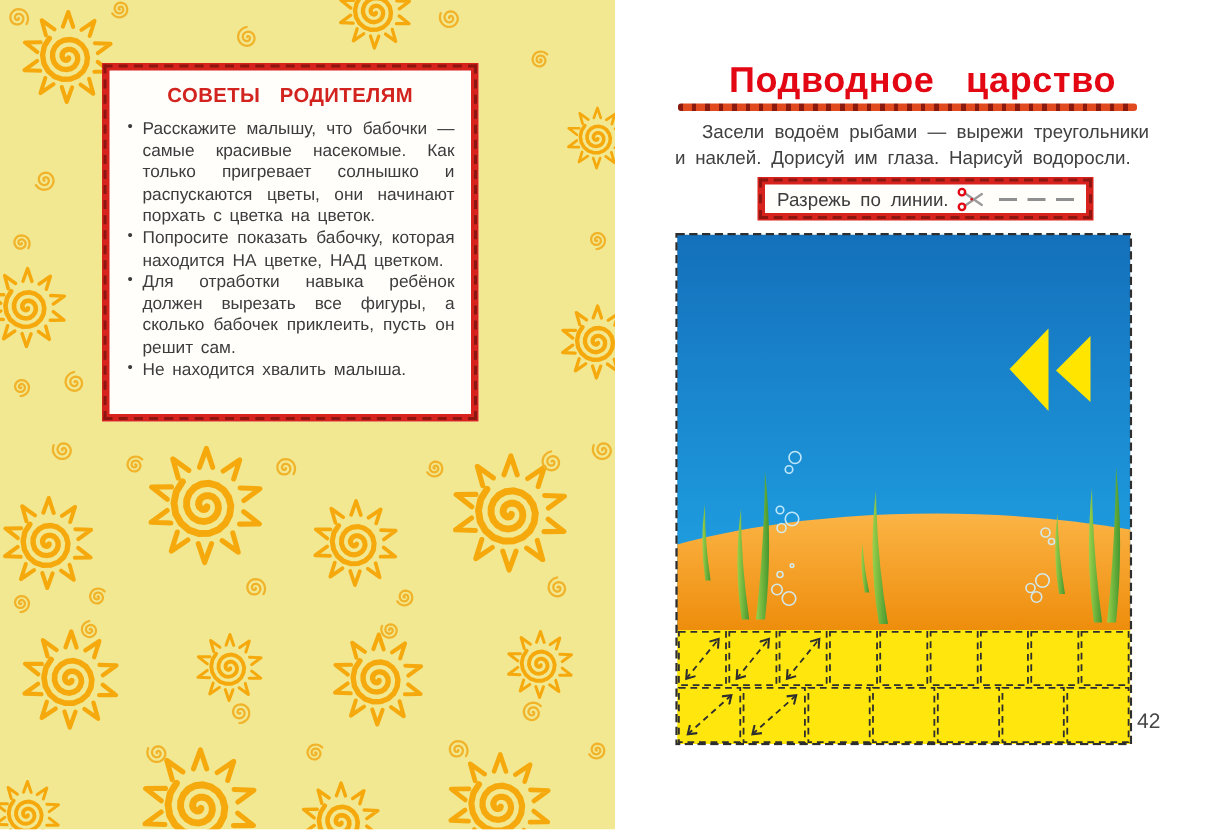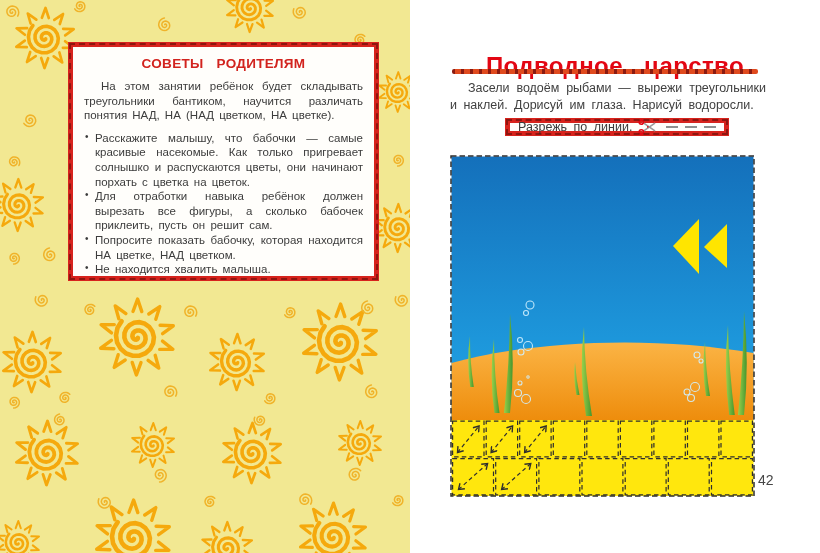--- a/index.html
+++ b/index.html
@@ -7,32 +7,32 @@
   .book{position:relative;width:820px;height:553px;display:flex;}
   .page{position:relative;width:410px;height:553px;overflow:hidden;}
   .page.left{background:#f2e892;}
   .page.right{background:#ffffff;}
   .pattern{position:absolute;left:0;top:0;width:410px;height:553px;}
 
   
   .stitch{position:relative;background:#fffefb;border:5px solid #d7231d;box-sizing:border-box;}
   .stitch::before{content:"";position:absolute;inset:-4px;border:2px dashed rgba(92,14,8,.6);pointer-events:none;}
 
-  .advice-box{position:absolute;left:68px;top:42px;width:311px;height:239px;padding:7px 11px 6px 11px;z-index:2;}
+  .advice-box{position:absolute;left:68px;top:42px;width:251px;height:239px;padding:7px 11px 6px 11px;z-index:2;}
   .advice-box h2{margin:2px 0 0 0;font-size:13.5px;text-align:center;color:#d2231e;word-spacing:9px;letter-spacing:.3px;}
   .advice-box p{margin:8px 0 0 0;font-size:11.5px;line-height:1.27;color:#3c3c3c;text-align:justify;text-indent:17px;word-spacing:2px;}
   .advice-box ul{margin:8px 0 0 0;padding:0;list-style:none;}
   .advice-box li{position:relative;padding-left:11px;font-size:11.5px;line-height:1.27;color:#3c3c3c;text-align:justify;word-spacing:2px;}
   .advice-box li::before{content:"•";position:absolute;left:1px;top:0;font-size:10px;color:#3c3c3c;}
 
-  .right h1{position:absolute;top:52px;left:0;width:100%;margin:0;text-align:center;font-size:24px;color:#e30613;word-spacing:14px;letter-spacing:.4px;}
+  .right h1{position:absolute;top:40px;left:0;width:100%;margin:0;text-align:center;font-size:24px;color:#e30613;word-spacing:14px;letter-spacing:.4px;}
   .title-underline{position:absolute;top:69px;left:42px;width:306px;height:5px;border-radius:2px;
     background:repeating-linear-gradient(90deg,#8a1a10 0 3px,#e04a1e 3px 9px);}
   .intro-right{position:absolute;top:80px;left:40px;width:316px;margin:0;font-size:12.5px;line-height:1.35;color:#404040;text-align:justify;text-indent:18px;word-spacing:3px;}
-  .cut-box{position:absolute;top:118px;left:95px;width:224px;height:18px;display:flex;align-items:center;gap:6px;padding:0 8px;}
+  .cut-box{position:absolute;top:118px;left:95px;width:224px;height:29px;display:flex;align-items:center;gap:6px;padding:0 8px;}
   .cut-box .lbl{font-size:12.5px;color:#3c3c3c;word-spacing:3px;white-space:nowrap;}
   .cutdash{display:inline-flex;align-items:center;gap:7px;}
   .cutdash i{display:inline-block;width:12px;height:2px;background:#8f8f8f;}
   .scene{position:absolute;top:155px;left:40px;width:305px;height:342px;}
   .pagenum{position:absolute;top:472px;left:348px;font-size:14px;color:#464646;}
 </style>
 </head>
 <body>
 
 <div class="book">
@@ -302,25 +302,24 @@
         <path d="M59.8,419.7 L59.8,419.6 L59.9,419.4 L60.1,419.3 L60.4,419.2 L60.7,419.3 L61.0,419.5 L61.2,419.8 L61.4,420.2 L61.4,420.6 L61.2,421.1 L60.9,421.5 L60.5,421.8 L59.9,422.0 L59.3,422.0 L58.6,421.8 L58.0,421.4 L57.6,420.8 L57.3,420.1 L57.3,419.2 L57.5,418.4 L58.0,417.7 L58.8,417.1 L59.7,416.7 L60.7,416.6 L61.7,416.9 L62.7,417.4 L63.4,418.3 L63.9,419.3 L64.0,420.5 L63.8,421.8 L63.2,422.9 L62.3,423.8 L61.1,424.5 L59.7,424.7 L58.3,424.5 L57.0,423.9 L55.8,422.9 L55.0,421.6 L54.6,420.1 L54.7,418.4 L55.3,416.9 L56.4,415.5 L57.8,414.6 L59.5,414.0" fill="none" stroke="#f0b32a" stroke-width="1.5" stroke-linecap="round"></path>
         <path d="M160.2,475.4 L160.2,475.5 L160.0,475.7 L159.7,475.8 L159.4,475.8 L159.1,475.7 L158.8,475.4 L158.5,475.1 L158.4,474.6 L158.5,474.1 L158.7,473.6 L159.2,473.1 L159.7,472.8 L160.4,472.7 L161.2,472.8 L161.9,473.1 L162.5,473.7 L162.9,474.5 L163.1,475.4 L163.0,476.3 L162.6,477.2 L161.9,478.0 L160.9,478.6 L159.8,478.9 L158.7,478.8 L157.5,478.3 L156.5,477.5 L155.8,476.4 L155.4,475.1 L155.4,473.7 L155.9,472.3 L156.7,471.1 L158.0,470.2 L159.5,469.7 L161.1,469.6 L162.7,470.0 L164.2,471.0 L165.3,472.3 L166.0,474.0 L166.2,475.8 L165.8,477.7 L164.9,479.4 L163.5,480.7 L161.6,481.7 L159.6,482.0" fill="none" stroke="#f0b32a" stroke-width="1.5" stroke-linecap="round"></path>
         <path d="M259.6,420.1 L259.5,419.9 L259.4,419.7 L259.5,419.5 L259.6,419.2 L259.8,419.0 L260.1,418.9 L260.5,418.8 L260.9,418.9 L261.3,419.2 L261.6,419.5 L261.8,420.0 L261.8,420.6 L261.7,421.2 L261.3,421.7 L260.8,422.1 L260.1,422.4 L259.4,422.5 L258.6,422.3 L257.9,421.9 L257.3,421.2 L257.0,420.4 L256.9,419.5 L257.1,418.5 L257.5,417.6 L258.3,416.9 L259.3,416.4 L260.4,416.2 L261.5,416.4 L262.6,416.9 L263.5,417.7 L264.2,418.8 L264.5,420.1 L264.3,421.5 L263.8,422.8 L262.9,423.9 L261.7,424.7 L260.2,425.1 L258.7,425.1 L257.2,424.5 L255.8,423.6 L254.9,422.3 L254.3,420.6 L254.2,418.9 L254.7,417.2" fill="none" stroke="#f0b32a" stroke-width="1.5" stroke-linecap="round"></path>
         <path d="M355.1,474.6 L355.3,474.5 L355.6,474.5 L355.8,474.7 L356.0,474.9 L356.1,475.3 L356.1,475.7 L356.0,476.1 L355.7,476.5 L355.3,476.7 L354.7,476.9 L354.1,476.9 L353.5,476.6 L353.0,476.2 L352.6,475.6 L352.3,474.8 L352.4,474.0 L352.7,473.2 L353.2,472.4 L354.0,471.9 L355.0,471.6 L356.1,471.6 L357.1,471.9 L358.0,472.6 L358.7,473.6 L359.1,474.7 L359.2,476.0 L358.8,477.3 L358.1,478.4 L357.0,479.3 L355.7,479.9 L354.2,480.0 L352.7,479.7 L351.3,478.9 L350.2,477.7 L349.5,476.2 L349.2,474.5 L349.5,472.8 L350.3,471.1 L351.6,469.8 L353.2,468.9 L355.1,468.4 L357.1,468.6 L359.0,469.4 L360.6,470.7" fill="none" stroke="#f0b32a" stroke-width="1.5" stroke-linecap="round"></path>
         <path d="M108.4,268.0 L108.5,268.1 L108.5,268.3 L108.5,268.6 L108.3,268.8 L108.1,269.0 L107.7,269.1 L107.4,269.1 L107.0,268.9 L106.6,268.6 L106.4,268.2 L106.3,267.7 L106.3,267.2 L106.5,266.6 L106.9,266.1 L107.5,265.8 L108.2,265.6 L109.0,265.6 L109.7,265.9 L110.3,266.5 L110.8,267.2 L111.1,268.0 L111.0,269.0 L110.7,269.9 L110.1,270.7 L109.2,271.3 L108.2,271.7 L107.1,271.7 L106.0,271.4 L105.0,270.7 L104.2,269.7 L103.7,268.6 L103.6,267.2 L103.9,265.9 L104.6,264.7 L105.7,263.7 L107.0,263.1 L108.5,262.9 L110.0,263.2 L111.5,263.9 L112.6,265.0 L113.4,266.5 L113.7,268.2 L113.6,269.9 L112.9,271.5" fill="none" stroke="#f0b32a" stroke-width="1.5" stroke-linecap="round"></path>
         <path d="M207.8,270.4 L207.6,270.4 L207.4,270.4 L207.2,270.2 L207.0,269.9 L206.9,269.6 L207.0,269.2 L207.2,268.8 L207.5,268.5 L208.0,268.2 L208.5,268.2 L209.1,268.3 L209.7,268.6 L210.2,269.1 L210.5,269.8 L210.6,270.6 L210.4,271.4 L210.0,272.2 L209.4,272.8 L208.5,273.2 L207.5,273.4 L206.5,273.2 L205.5,272.7 L204.7,271.9 L204.1,270.9 L203.9,269.7 L204.0,268.4 L204.5,267.2 L205.4,266.2 L206.6,265.5 L208.0,265.1 L209.5,265.2 L210.9,265.7 L212.2,266.7 L213.1,268.0 L213.6,269.6 L213.7,271.3 L213.1,273.0 L212.1,274.5 L210.7,275.7 L208.9,276.3 L207.0,276.5 L205.0,276.0 L203.3,275.0 L201.9,273.4" fill="none" stroke="#f0b32a" stroke-width="1.5" stroke-linecap="round"></path>
         <path d="M309.8,267.7 L309.8,267.6 L309.9,267.4 L310.1,267.3 L310.4,267.2 L310.7,267.3 L311.0,267.5 L311.2,267.8 L311.4,268.2 L311.4,268.6 L311.2,269.1 L310.9,269.5 L310.5,269.8 L309.9,270.0 L309.3,270.0 L308.6,269.8 L308.0,269.4 L307.6,268.8 L307.3,268.1 L307.3,267.2 L307.5,266.4 L308.0,265.7 L308.8,265.1 L309.7,264.7 L310.7,264.6 L311.7,264.9 L312.7,265.4 L313.4,266.3 L313.9,267.3 L314.0,268.5 L313.8,269.8 L313.2,270.9 L312.3,271.8 L311.1,272.5 L309.7,272.7 L308.3,272.5 L307.0,271.9 L305.8,270.9 L305.0,269.6 L304.6,268.1 L304.7,266.4 L305.3,264.9 L306.4,263.5 L307.8,262.6 L309.5,262.0" fill="none" stroke="#f0b32a" stroke-width="1.5" stroke-linecap="round"></path>
       </svg>
     <div class="advice-box stitch">
       <h2>СОВЕТЫ  РОДИТЕЛЯМ</h2>
-      <p>На этом занятии ребёнок будет складывать треугольники бантиком, научится различать понятия НАД, НА (НАД цветком, НА цветке).</p>
       <ul>
         <li>Расскажите малышу, что бабочки — самые красивые насекомые. Как только пригревает солнышко и распускаются цветы, они начинают порхать с цветка на цветок.</li>
+        <li>Попросите показать бабочку, которая находится НА цветке, НАД цветком.</li>
         <li>Для отработки навыка ребёнок должен вырезать все фигуры, а сколько бабочек приклеить, пусть он решит сам.</li>
-        <li>Попросите показать бабочку, которая находится НА цветке, НАД цветком.</li>
         <li>Не находится хвалить малыша.</li>
       </ul>
     </div>
   </div>
 
   <div class="page right">
     <h1>Подводное  царство</h1>
     <div class="title-underline"></div>
     <p class="intro-right">Засели водоём рыбами — вырежи треугольники и наклей. Дорисуй им глаза. Нарисуй водоросли.</p>
 

